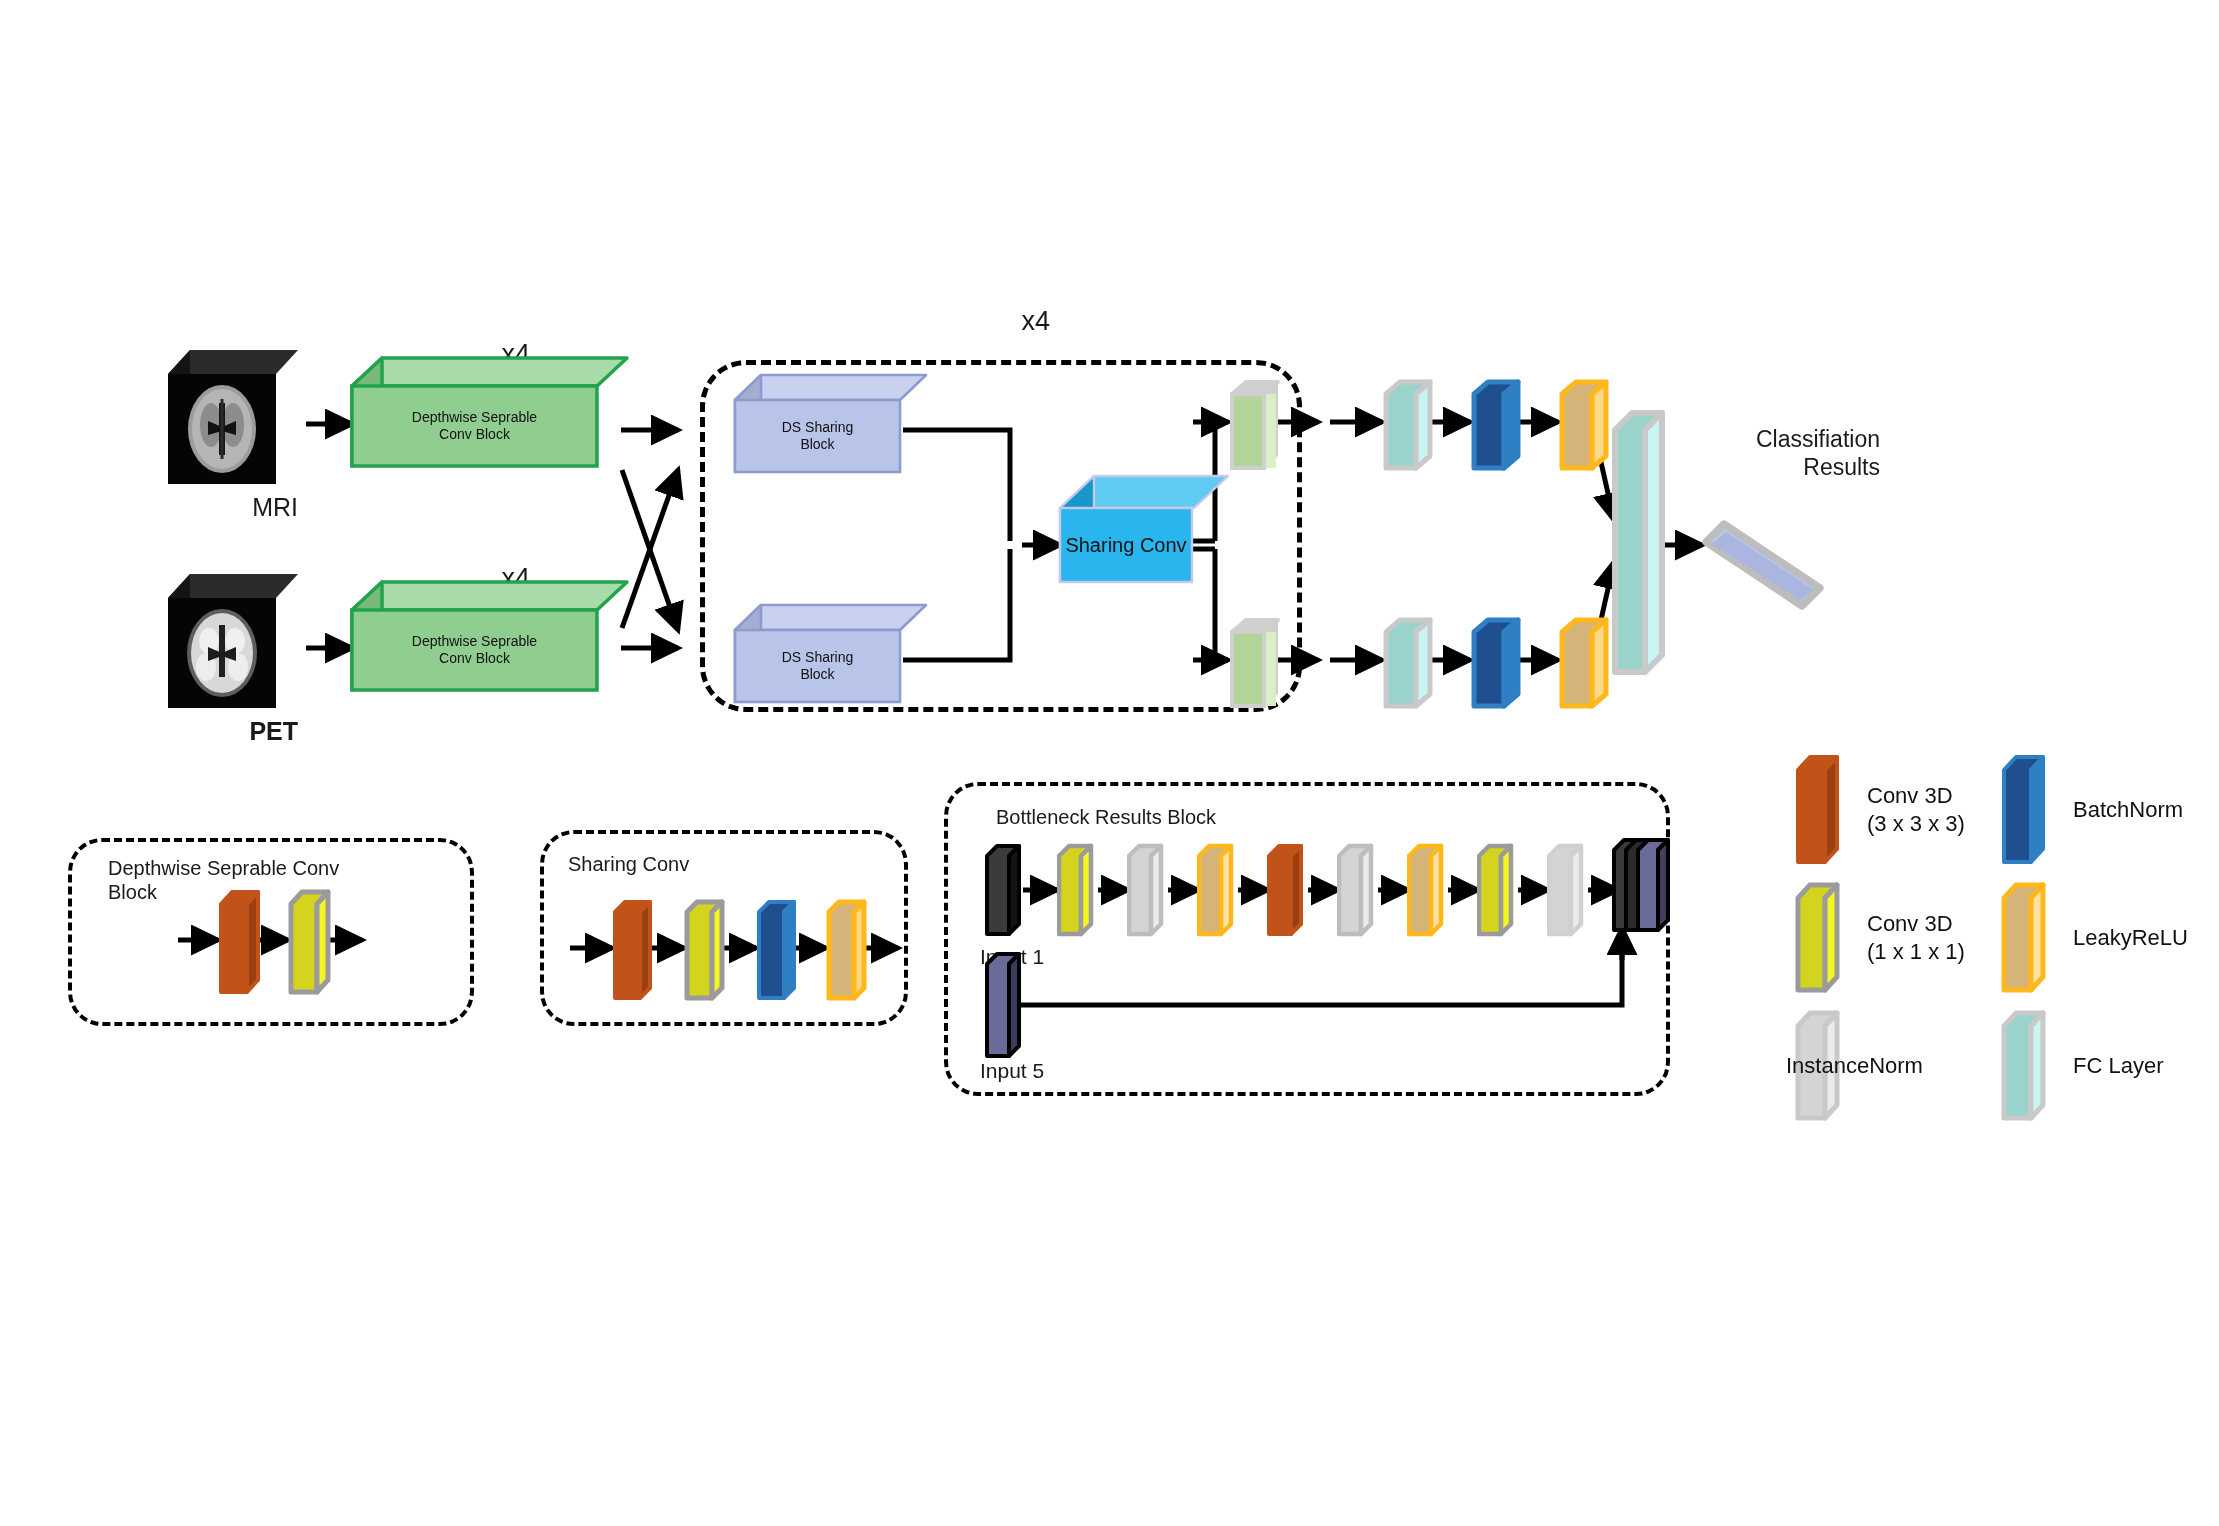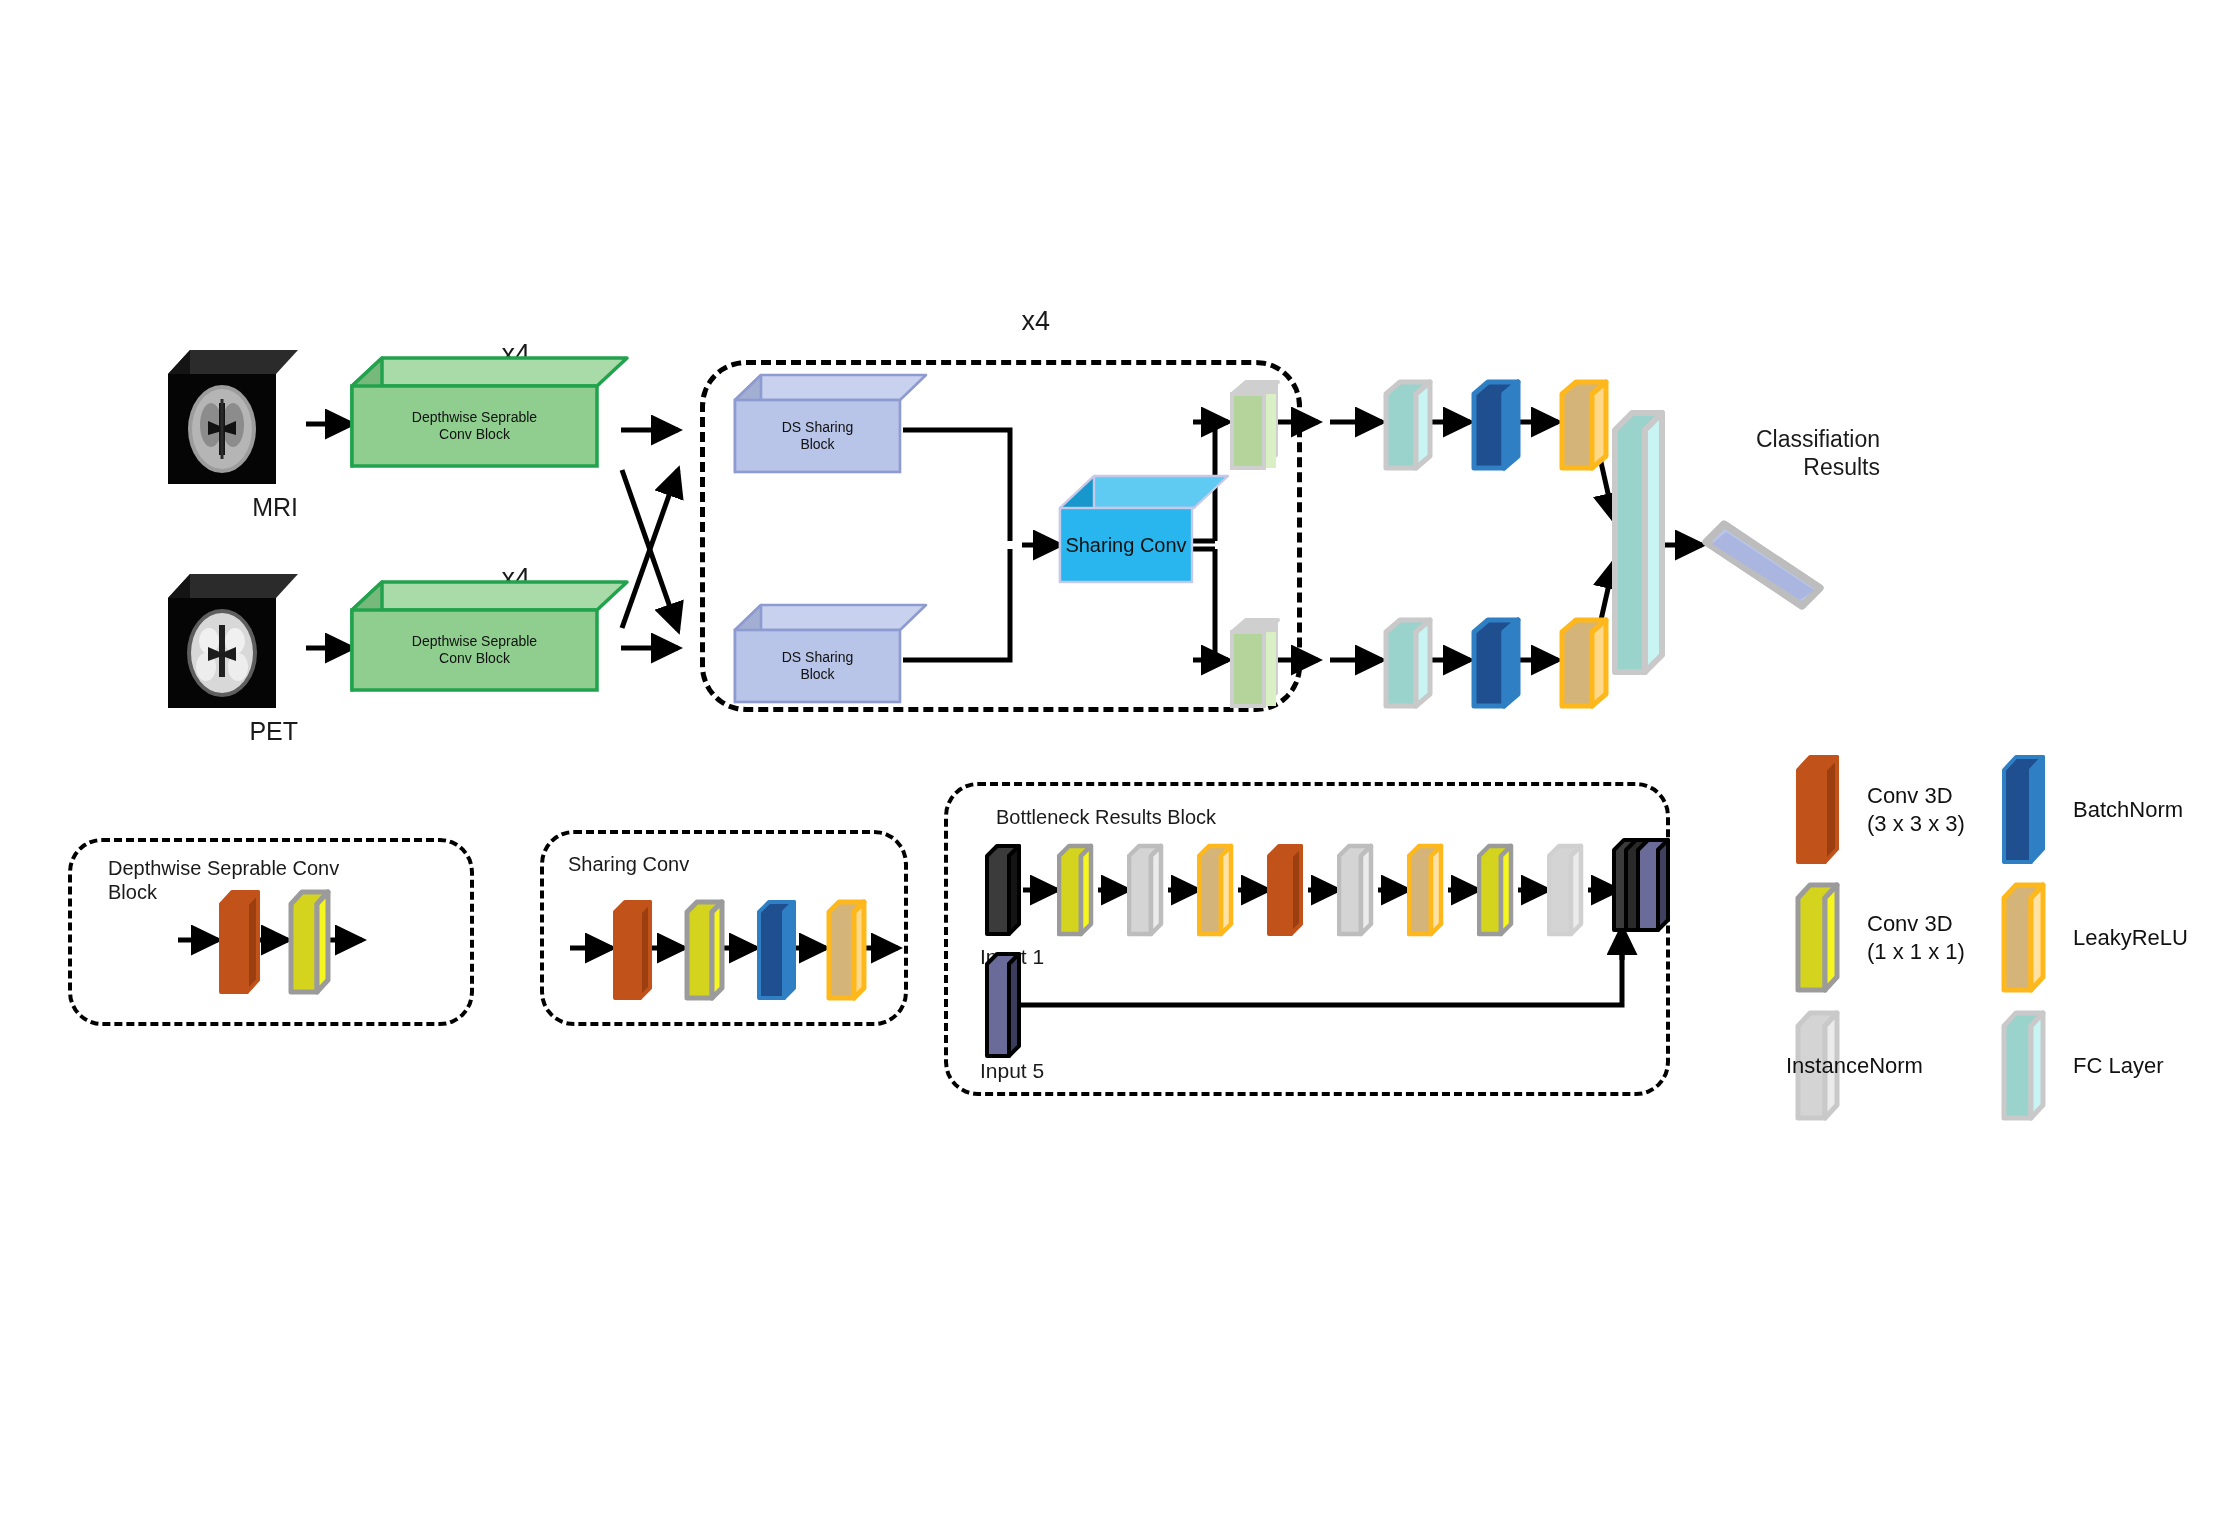--- a/index.html
+++ b/index.html
@@ -138,21 +138,21 @@
         <ellipse cx="0" cy="0" rx="31" ry="40" fill="#d8d8d8"></ellipse>
         <ellipse cx="-13" cy="-12" rx="10" ry="13" fill="#f0f0f0"></ellipse>
         <ellipse cx="13" cy="-12" rx="10" ry="13" fill="#f0f0f0"></ellipse>
         <ellipse cx="-16" cy="14" rx="10" ry="14" fill="#ededed"></ellipse>
         <ellipse cx="16" cy="14" rx="10" ry="14" fill="#ededed"></ellipse>
         <path d="M -3,-28 L 3,-28 L 3,24 L -3,24 z" fill="#202020"></path>
         <path d="M -14,-6 L 0,0 L 14,-6 L 14,8 L 0,3 L -14,8 z" fill="#1c1c1c"></path>
       </g>
     </svg>
   </div>
-  <div class="lbl" style="left:168px;top:716px;width:130px;font-size:25px;">PET</div>
+  <div class="lbl" style="left:168px;top:716px;width:130px;font-size:25px;font-weight:bold;">PET</div>
 
   <div class="lbl" style="left:410px;top:338px;width:120px;font-size:27px;">x4</div>
   <div class="cuboid" style="left:352px;top:386px;width:245px;height:80px;">
     <svg class="abs" style="left:-30px;top:-30px;" width="310" height="145" viewBox="0 0 310 145">
       <polygon points="30,30 60,2 305,2 275,30" fill="#a8dba8" stroke="#22a24c" stroke-width="3.5" stroke-linejoin="round"></polygon>
       <polygon points="30,30 30,110 60,82 60,2" fill="#76b97a" stroke="#22a24c" stroke-width="3.5" stroke-linejoin="round"></polygon>
       <rect x="30" y="30" width="245" height="80" fill="#8fce8f" stroke="#22a24c" stroke-width="3.5"></rect>
     </svg>
     <div class="txt">Depthwise Seprable
 Conv Block</div>

